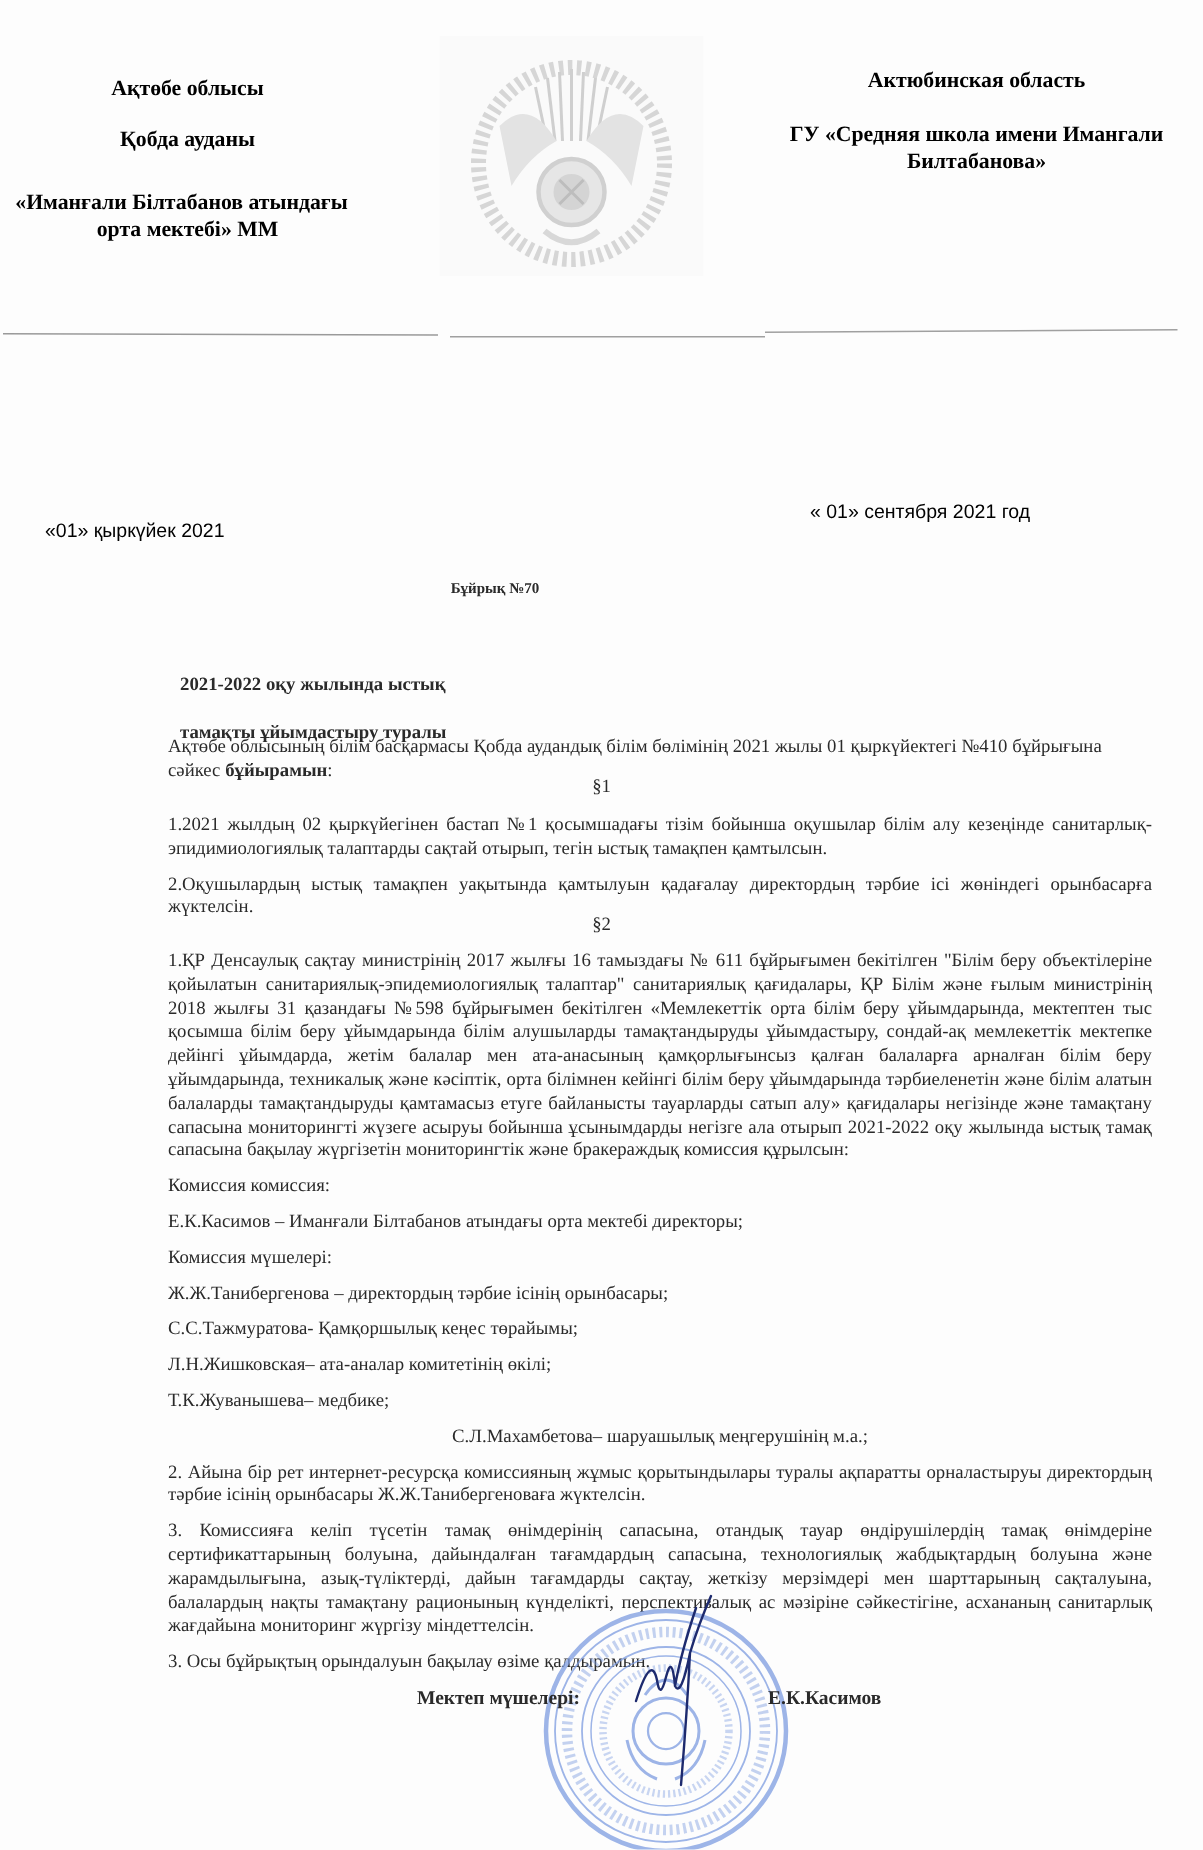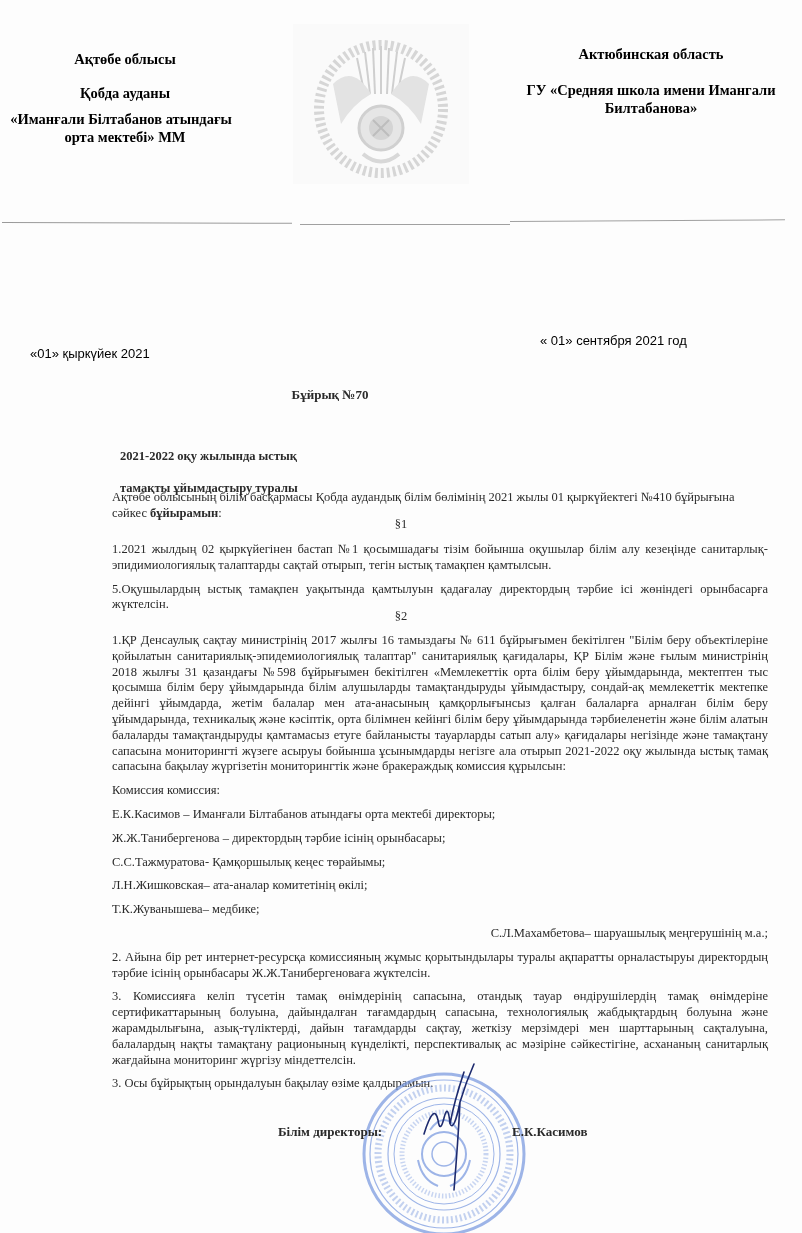--- a/index.html
+++ b/index.html
@@ -8,33 +8,33 @@
     background: #fdfdfd;
     font-family: "Liberation Serif", serif;
     color: #2a2a2a;
     position: relative;
   }
   .abs { position: absolute; }
   .hdr { font-weight: bold; font-size: 14.5px; color: #000000; text-align: center; line-height: 1.25; }
   .hdr p { margin: 0; }
   #hdr-left { left: 0; top: 50px; width: 250px; }
   #hdr-left .l1 { margin-bottom: 16px; }
-  #hdr-left .l2 { margin-bottom: 8px; }
+  #hdr-left .l2 { margin-bottom: 24px; }
   #hdr-right { left: 500px; top: 45px; width: 302px; }
   #hdr-right .l1 { margin-bottom: 18px; }
   #hdr-right .l2 { margin-bottom: 18px; }
   #hdr-left .l3 { white-space: nowrap; margin-left: -8px; }
   #hdr-right .l3 { white-space: nowrap; }
   #emblem { left: 293px; top: 24px; width: 176px; height: 160px; }
   #rule { left: 2px; top: 222px; width: 510px; height: 1px; background: #9a9a9a; transform: rotate(0.15deg); transform-origin: left; }
   #rule2 { left: 300px; top: 224px; width: 210px; height: 1px; background: #a0a0a0; }
   .date { font-family: "Liberation Sans", sans-serif; font-size: 13px; color: #000000; }
   #date-kz { left: 30px; top: 346px; }
   #date-ru { left: 540px; top: 333px; }
-  #order-title { left: 0; width: 660px; top: 387px; text-align: center; font-weight: bold; font-size: 13px; }
+  #order-title { left: 0; width: 660px; top: 387px; text-align: center; font-weight: bold; font-size: 10px; }
   #subject { left: 104px; top: 432px; font-weight: bold; font-size: 12.5px; line-height: 16px; }
   #subject p { margin: 16px; }
   .body-text { left: 104px; width: 672px; font-size: 12.5px; line-height: 15.8px; text-align: justify; }
   .body-text p { margin: 8px; }
   #intro { top: 482px; text-align: left; }
   #sec1-title { left: 0; width: 802px; top: 517px; text-align: center; font-size: 12.5px; }
   #sec1 { top: 534px; }
   #sec2-title { left: 0; width: 802px; top: 609px; text-align: center; font-size: 12.5px; }
   #sec2 { top: 625px; }
   #sign-label { left: 278px; top: 1124px; font-weight: bold; font-size: 13px; }
@@ -94,33 +94,34 @@
   <p>тамақты ұйымдастыру туралы</p>
 </div>
 
 <div id="intro" class="abs body-text">
   <p><span>Ақтөбе облысының білім басқармасы Қобда аудандық білім бөлімінің 2021 жылы 01 қыркүйектегі №410 бұйрығына сәйкес </span><b>бұйырамын</b><span>:</span></p>
 </div>
 
 <div id="sec1-title" class="abs">§1</div>
 <div id="sec1" class="abs body-text">
   <p>1.2021 жылдың 02 қыркүйегінен бастап №1 қосымшадағы тізім бойынша оқушылар білім алу кезеңінде санитарлық-эпидимиологиялық талаптарды сақтай отырып, тегін ыстық тамақпен қамтылсын.</p>
-  <p>5.Оқушылардың ыстық тамақпен уақытында қамтылуын қадағалау директордың тәрбие ісі жөніндегі орынбасарға жүктелсін.</p>
+  <p>2.Оқушылардың ыстық тамақпен уақытында қамтылуын қадағалау директордың тәрбие ісі жөніндегі орынбасарға жүктелсін.</p>
 </div>
 
 <div id="sec2-title" class="abs">§2</div>
 <div id="sec2" class="abs body-text">
   <p>1.ҚР Денсаулық сақтау министрінің 2017 жылғы 16 тамыздағы № 611 бұйрығымен бекітілген "Білім беру объектілеріне қойылатын санитариялық-эпидемиологиялық талаптар" санитариялық қағидалары, ҚР Білім және ғылым министрінің 2018 жылғы 31 қазандағы №598 бұйрығымен бекітілген «Мемлекеттік орта білім беру ұйымдарында, мектептен тыс қосымша білім беру ұйымдарында білім алушыларды тамақтандыруды ұйымдастыру, сондай-ақ мемлекеттік мектепке дейінгі ұйымдарда, жетім балалар мен ата-анасының қамқорлығынсыз қалған балаларға арналған білім беру ұйымдарында, техникалық және кәсіптік, орта білімнен кейінгі білім беру ұйымдарында тәрбиеленетін және білім алатын балаларды тамақтандыруды қамтамасыз етуге байланысты тауарларды сатып алу» қағидалары негізінде және тамақтану сапасына мониторингті жүзеге асыруы бойынша ұсынымдарды негізге ала отырып 2021-2022 оқу жылында ыстық тамақ сапасына бақылау жүргізетін мониторингтік және бракераждық комиссия құрылсын:</p>
   <p style="text-align:left">Комиссия комиссия:</p>
   <p style="text-align:left">Е.К.Касимов – Иманғали Білтабанов атындағы орта мектебі  директоры;</p>
+  <p style="text-align:left">Комиссия мүшелері:</p>
   <p style="text-align:left">Ж.Ж.Танибергенова – директордың тәрбие ісінің орынбасары;</p>
   <p style="text-align:left">С.С.Тажмуратова- Қамқоршылық кеңес төрайымы;</p>
   <p style="text-align:left">Л.Н.Жишковская– ата-аналар комитетінің өкілі;</p>
   <p style="text-align:left">Т.К.Жуванышева– медбике;</p>
-  <p style="text-align:right">С.Л.Махамбетова– шаруашылық меңгерушінің м.а.;</p>
+  <p style="text-align:center">С.Л.Махамбетова– шаруашылық меңгерушінің м.а.;</p>
   <p>2. Айына бір рет интернет-ресурсқа комиссияның жұмыс қорытындылары туралы ақпаратты орналастыруы директордың тәрбие ісінің орынбасары Ж.Ж.Танибергеноваға жүктелсін.</p>
   <p>3. Комиссияға  келіп түсетін тамақ өнімдерінің сапасына, отандық тауар өндірушілердің тамақ өнімдеріне сертификаттарының болуына, дайындалған тағамдардың сапасына, технологиялық жабдықтардың болуына және жарамдылығына, азық-түліктерді, дайын тағамдарды сақтау, жеткізу мерзімдері мен шарттарының сақталуына, балалардың нақты тамақтану рационының күнделікті, перспективалық ас мәзіріне сәйкестігіне, асхананың санитарлық жағдайына мониторинг жүргізу міндеттелсін.</p>
   <p style="text-align:left">3. Осы бұйрықтың орындалуын бақылау өзіме қалдырамын.</p>
 </div>
 
 <div id="stamp" class="abs">
   <svg width="168" height="168" viewBox="0 0 168 168">
     <g fill="none" stroke="#7d9ce0" opacity="0.75">
       <circle cx="84" cy="84" r="80" stroke-width="3"></circle>
       <circle cx="84" cy="84" r="74" stroke-width="1.2"></circle>
@@ -135,14 +136,14 @@
     </g>
   </svg>
 </div>
 
 <div id="signature" class="abs">
   <svg width="60" height="130" viewBox="0 0 60 130">
     <path d="M4 72 Q14 40 18 58 Q20 72 24 56 Q28 40 30 62 Q34 40 44 10 M30 62 Q34 70 40 40 Q46 20 54 2 M40 40 Q38 80 34 128" fill="none" stroke="#1d2a6e" stroke-width="1.6" stroke-linecap="round"></path>
   </svg>
 </div>
 
-<div id="sign-label" class="abs">Білім директоры:</div>
+<div id="sign-label" class="abs">Мектеп мүшелері:</div>
 <div id="sign-name" class="abs">Е.К.Касимов</div>
 
 </body></html>

